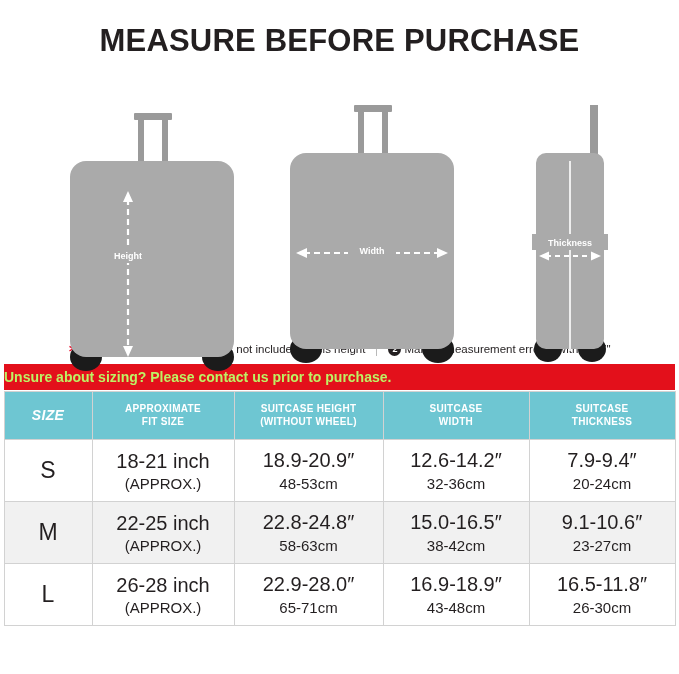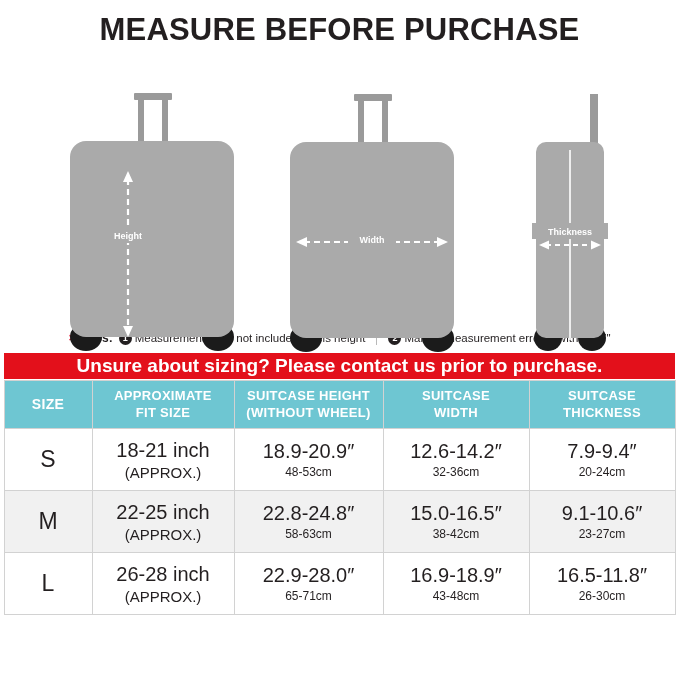--- a/index.html
+++ b/index.html
@@ -16,21 +16,21 @@
     overflow: hidden;
     background: #fff;
   }
 
   
   .title {
     text-align: center;
     font-size: 31px;
     font-weight: bold;
     letter-spacing: 0.2px;
-    padding-top: 12px;
+    padding-top: 23px;
     color: #231f20;
     font-family: "Liberation Sans", sans-serif;
   }
 
   
   .illus {
     position: relative;
     height: 272px;
     margin-top: 4px;
   }
@@ -62,24 +62,23 @@
     display: inline-block;
     width: 1px; height: 13px;
     background: #b9b9b9;
     margin: 0 5px;
   }
   .tipitem { display: inline-flex; align-items: center; }
 
   
   .banner {
     background: #e3101b;
-    color: #ffffff;
-    font-weight: bold;
-    font-size: 19px;
-    text-align: center;
+    color: #bef264;
+    font-weight: bold;
+    font-size: 14px;
     height: 26px;
     line-height: 26px;
     margin: 3px 4px 0 4px;
   }
 
   
   table.sizes {
     width: 671px;
     margin: 1px auto 0 auto;
     border-collapse: collapse;
@@ -87,31 +86,31 @@
   }
   table.sizes th, table.sizes td {
     border: 1px solid #d2d2d2;
     text-align: center;
     vertical-align: middle;
   }
   thead th {
     background: #6ec6d2;
     color: #ffffff;
     font-weight: bold;
-    font-size: 13px;
+    font-size: 10px;
     height: 48px;
     line-height: 1.25;
     letter-spacing: .3px;
   }
-  thead th.size-col { font-size: 14px; }
+  thead th.size-col { font-size: 14px; font-style: italic; }
   tbody td { height: 62px; }
   tbody tr.alt td { background: #f1f1f1; }
   td.size-cell { font-size: 23px; }
   .l1 { font-size: 20px; line-height: 1.28; }
-  .l2 { font-size: 12px; line-height: 1.28; }
+  .l2 { font-size: 15px; line-height: 1.28; }
   .approx { font-size: 15px; }
   .col-size { width: 88px; }
   .col-fit { width: 142px; }
   .col-h  { width: 149px; }
   .col-w  { width: 146px; }
   .col-t  { width: 146px; }
 
   
   .dimlabel {
     fill: #ffffff;
@@ -122,21 +121,21 @@
 </style>
 </head>
 <body>
 
 <div id="page">
 
   <div class="title">MEASURE BEFORE PURCHASE</div>
 
   <div class="illus">
 
-    <div class="case" style="left:62px; top:37px;text-align:center;">
+    <div class="case" style="left:62px; top:46px;text-align:center;">
       <svg width="180" height="268" viewBox="0 0 180 268">
 
         <rect x="72" y="4" width="38" height="7" rx="1" fill="#9a9a9a"></rect>
         <rect x="76" y="10" width="6" height="48" fill="#9a9a9a"></rect>
         <rect x="100" y="10" width="6" height="48" fill="#9a9a9a"></rect>
 
         <ellipse cx="24" cy="248" rx="16" ry="14" fill="#1b1b1b"></ellipse>
         <ellipse cx="156" cy="248" rx="16" ry="14" fill="#1b1b1b"></ellipse>
 
         <rect x="8" y="52" width="164" height="196" rx="16" fill="#aaaaaa"></rect>

